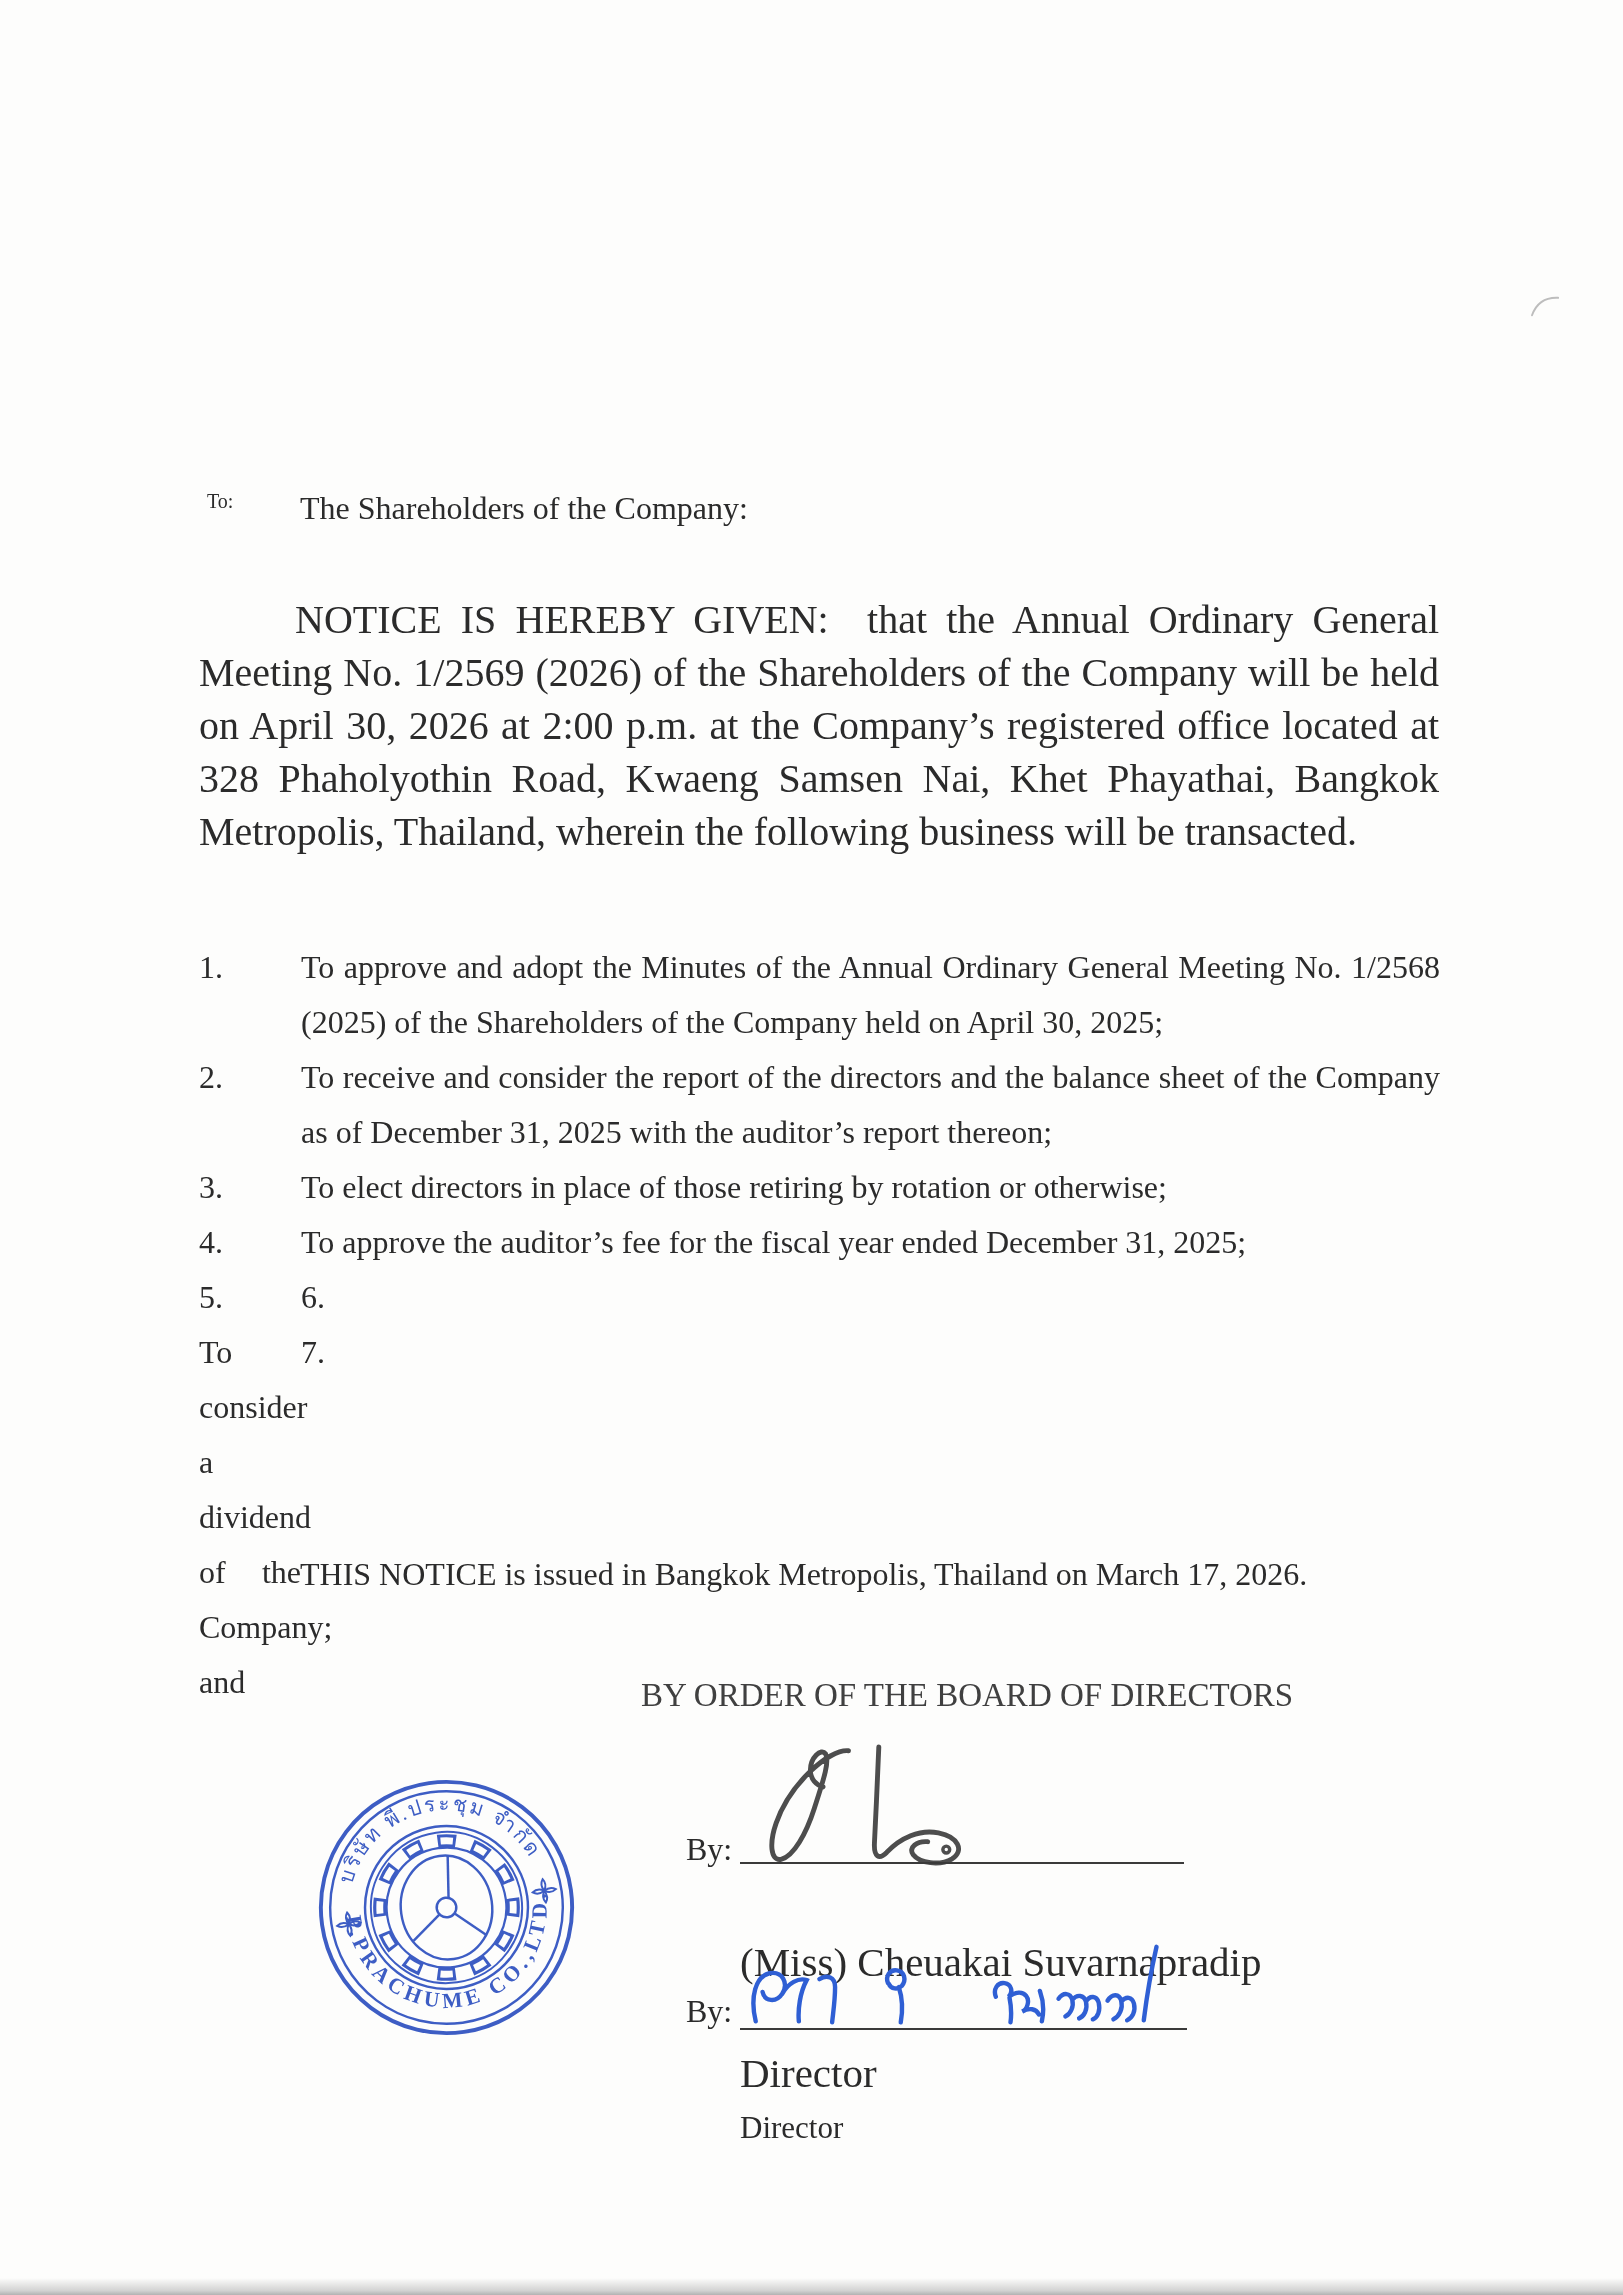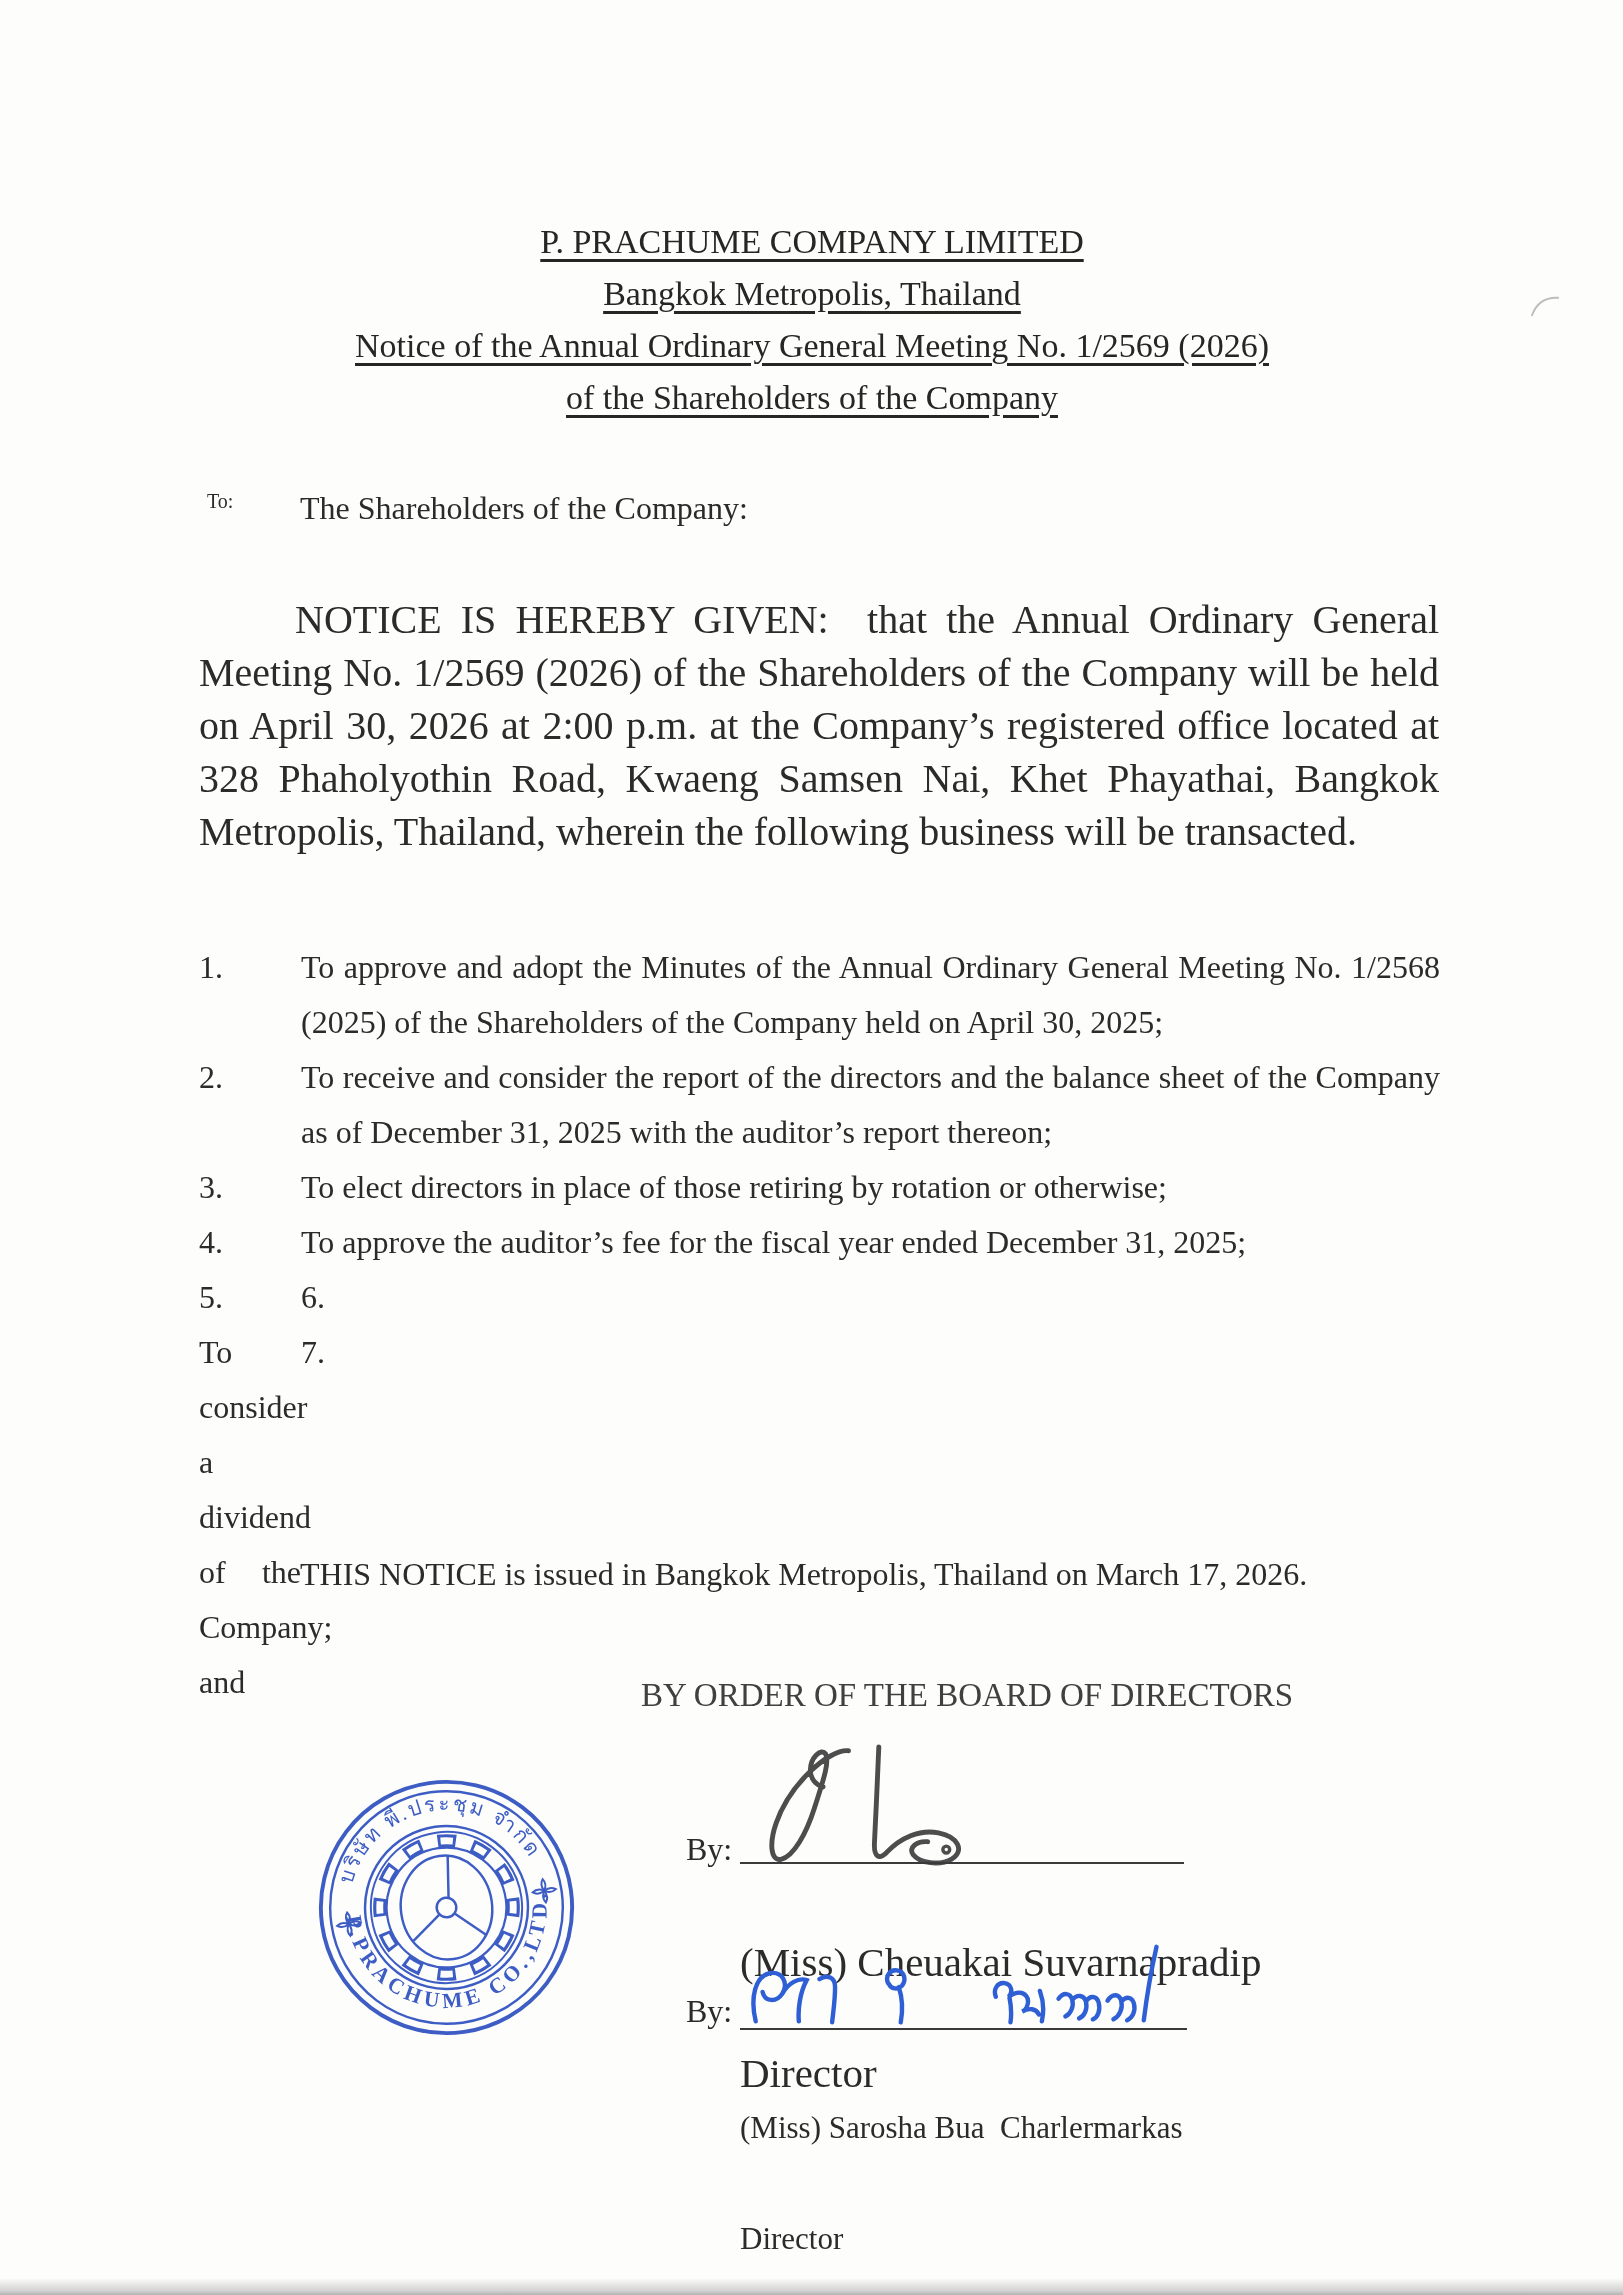--- a/index.html
+++ b/index.html
@@ -37,26 +37,20 @@
   
   .bottom-band{left:0;top:2278px;width:1624px;height:17.7px;
                background:linear-gradient(to bottom,rgba(190,190,190,0) 0%,rgba(176,176,176,.55) 70%,#ababab 100%);}
   svg{display:block;}
 </style>
 </head>
 <body>
 
 <div class="page">
 
-  <div class="abs hdr">
-    <div class="hline">P. PRACHUME COMPANY LIMITED</div>
-    <div class="hline">Bangkok Metropolis, Thailand</div>
-    <div class="hline">Notice of the Annual Ordinary General Meeting No. 1/2569 (2026)</div>
-    <div class="hline">of the Shareholders of the Company</div>
-  </div>
 
   <div class="abs to-label">To:</div>
   <div class="abs to-value">The Shareholders of the Company:</div>
 
   <div class="abs para">NOTICE IS HEREBY GIVEN:  that the Annual Ordinary General Meeting No. 1/2569 (2026) of the Shareholders of the Company will be held on April 30, 2026 at 2:00 p.m. at the Company’s registered office located at 328 Phaholyothin Road, Kwaeng Samsen Nai, Khet Phayathai, Bangkok Metropolis, Thailand, wherein the following business will be transacted.</div>
 
   <div class="abs agenda">
     <div class="num">1.</div>
     <div class="txt">To approve and adopt the Minutes of the Annual Ordinary General Meeting No. 1/2568 (2025) of the Shareholders of the Company held on April 30, 2025;</div>
     <div class="num">2.</div>
@@ -139,21 +133,20 @@
       <path d="M520 120 C 514 104, 524 90, 538 92 C 552 94, 556 110, 546 120 C 560 110, 574 108, 582 118 C 590 128, 584 146, 574 150 C 588 142, 602 144, 608 156 M 548 122 C 552 142, 552 158, 550 172 M 610 108 C 618 130, 618 152, 614 170"></path>
       <path d="M648 124 C 658 110, 672 112, 676 126 C 680 140, 672 156, 662 160 M 676 126 C 686 114, 700 116, 704 130 C 708 146, 700 160, 690 164 M 704 130 C 712 116, 726 118, 730 132 C 734 148, 728 162, 718 166"></path>
       <path d="M748 128 C 758 112, 772 114, 776 128 C 780 144, 772 160, 760 166 M 776 130 C 786 118, 798 120, 802 134 C 806 150, 798 164, 788 168"></path>
       <path d="M822 168 C 828 120, 838 62, 848 18"></path>
     </g>
   </svg>
 
   <div class="abs by2">By:</div>
   <div class="abs sigline2"></div>
   <div class="abs nameblk2">
-    <div>(Miss) Sarosha Bua  Charlermarkas</div>
     <div>Director</div>
   </div>
 
   <svg class="abs" style="left:1530px;top:293px;" width="34" height="29" viewBox="0 0 70 60">
     <path d="M4 46 Q 18 8 58 10" fill="none" stroke="#bdbdbd" stroke-width="4" stroke-linecap="round"></path>
   </svg>
   <div class="abs bottom-band"></div>
 
 </div>
 

